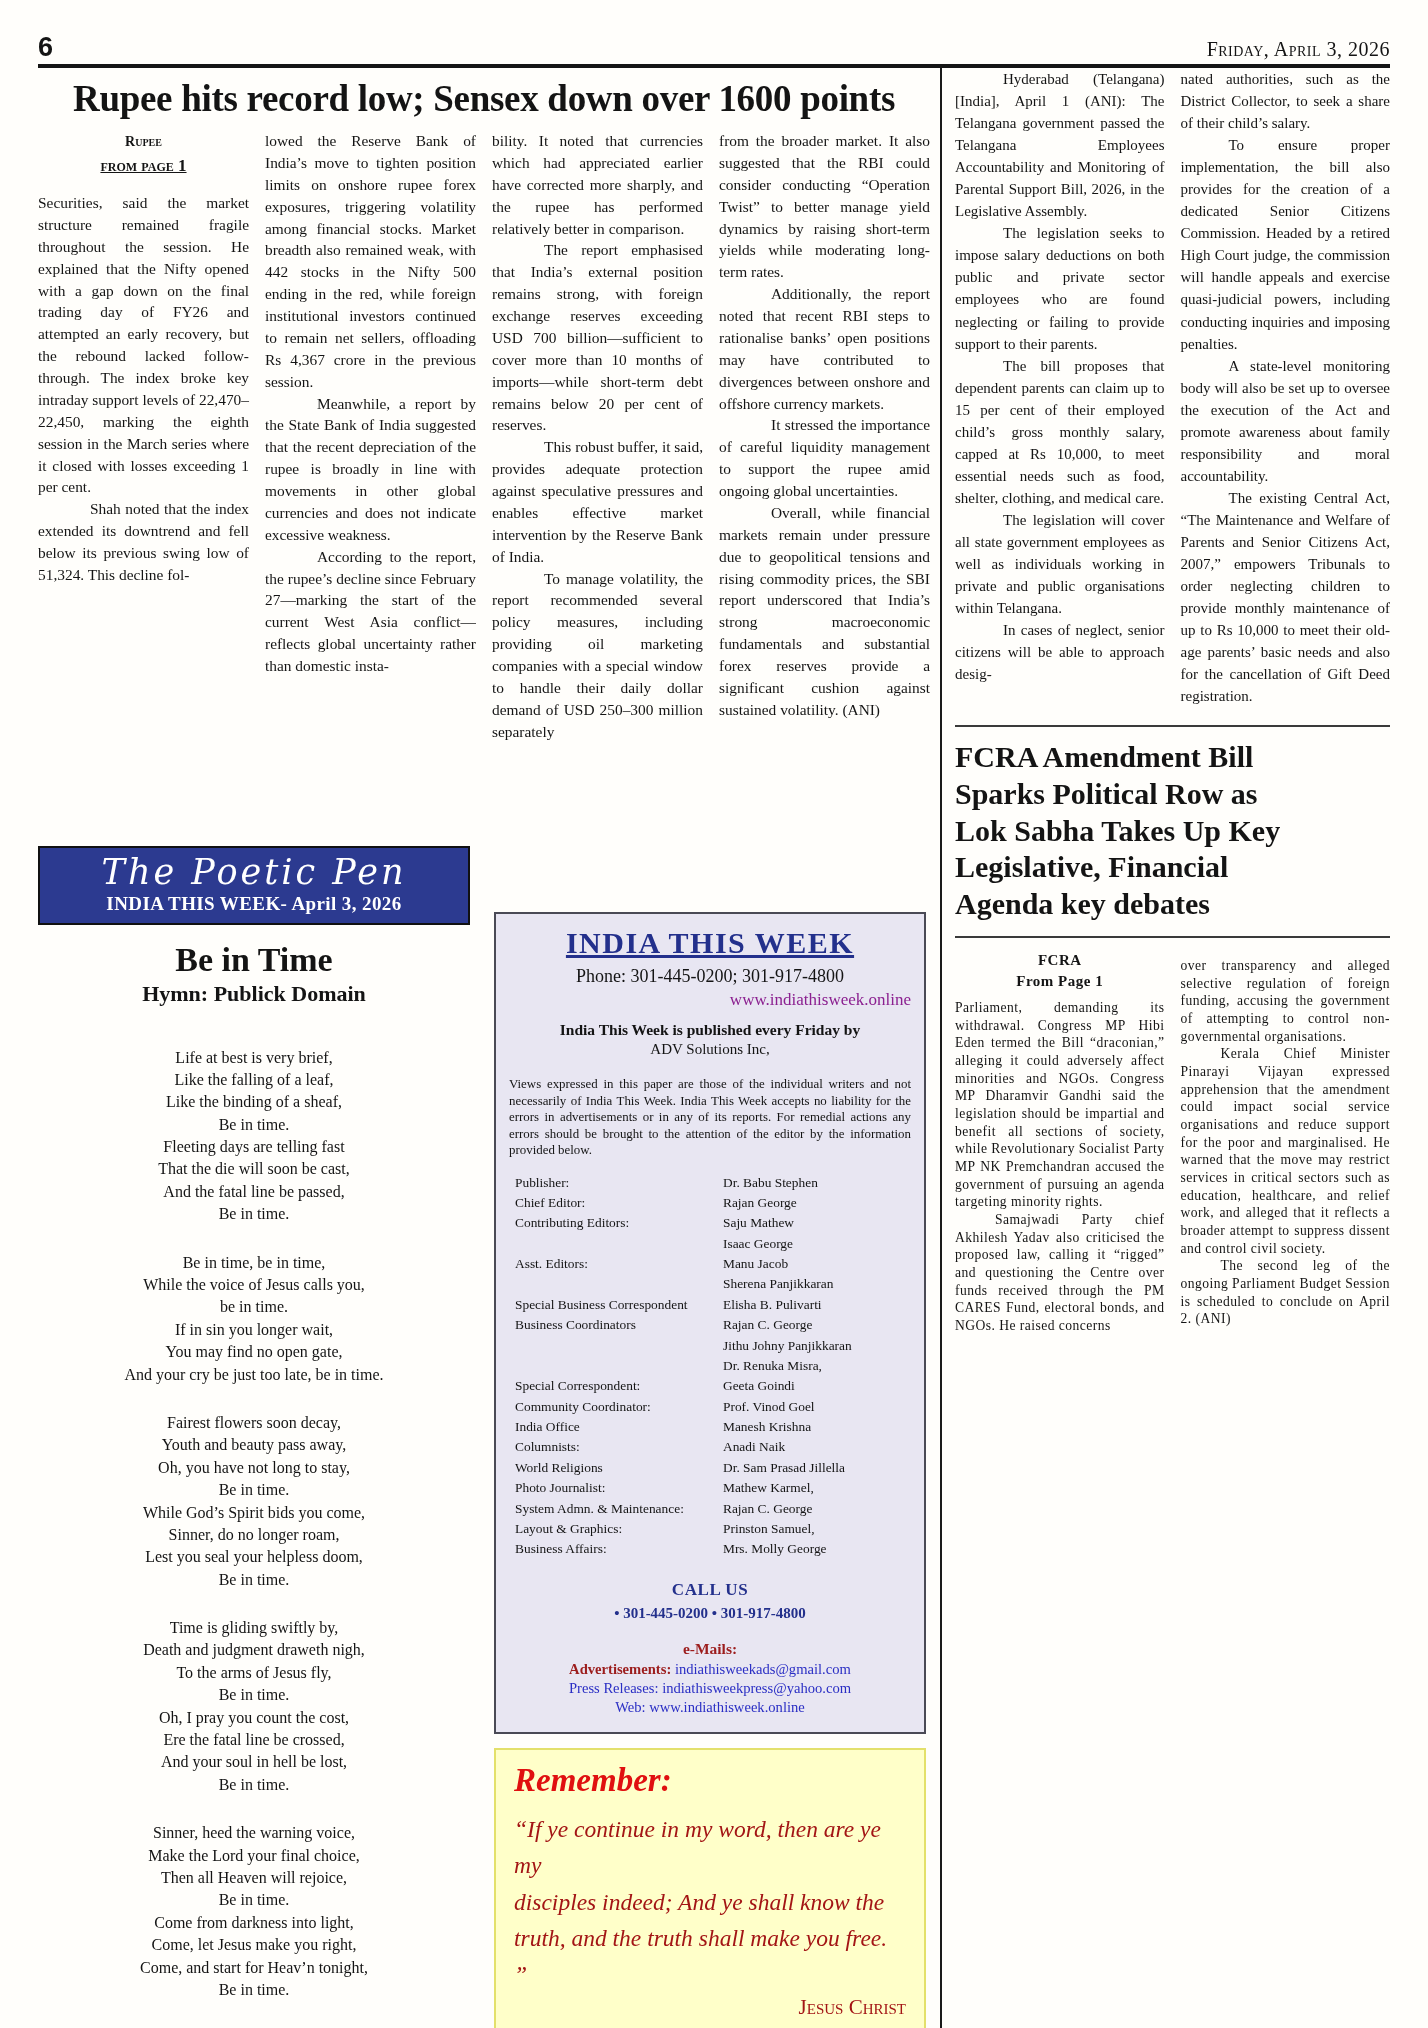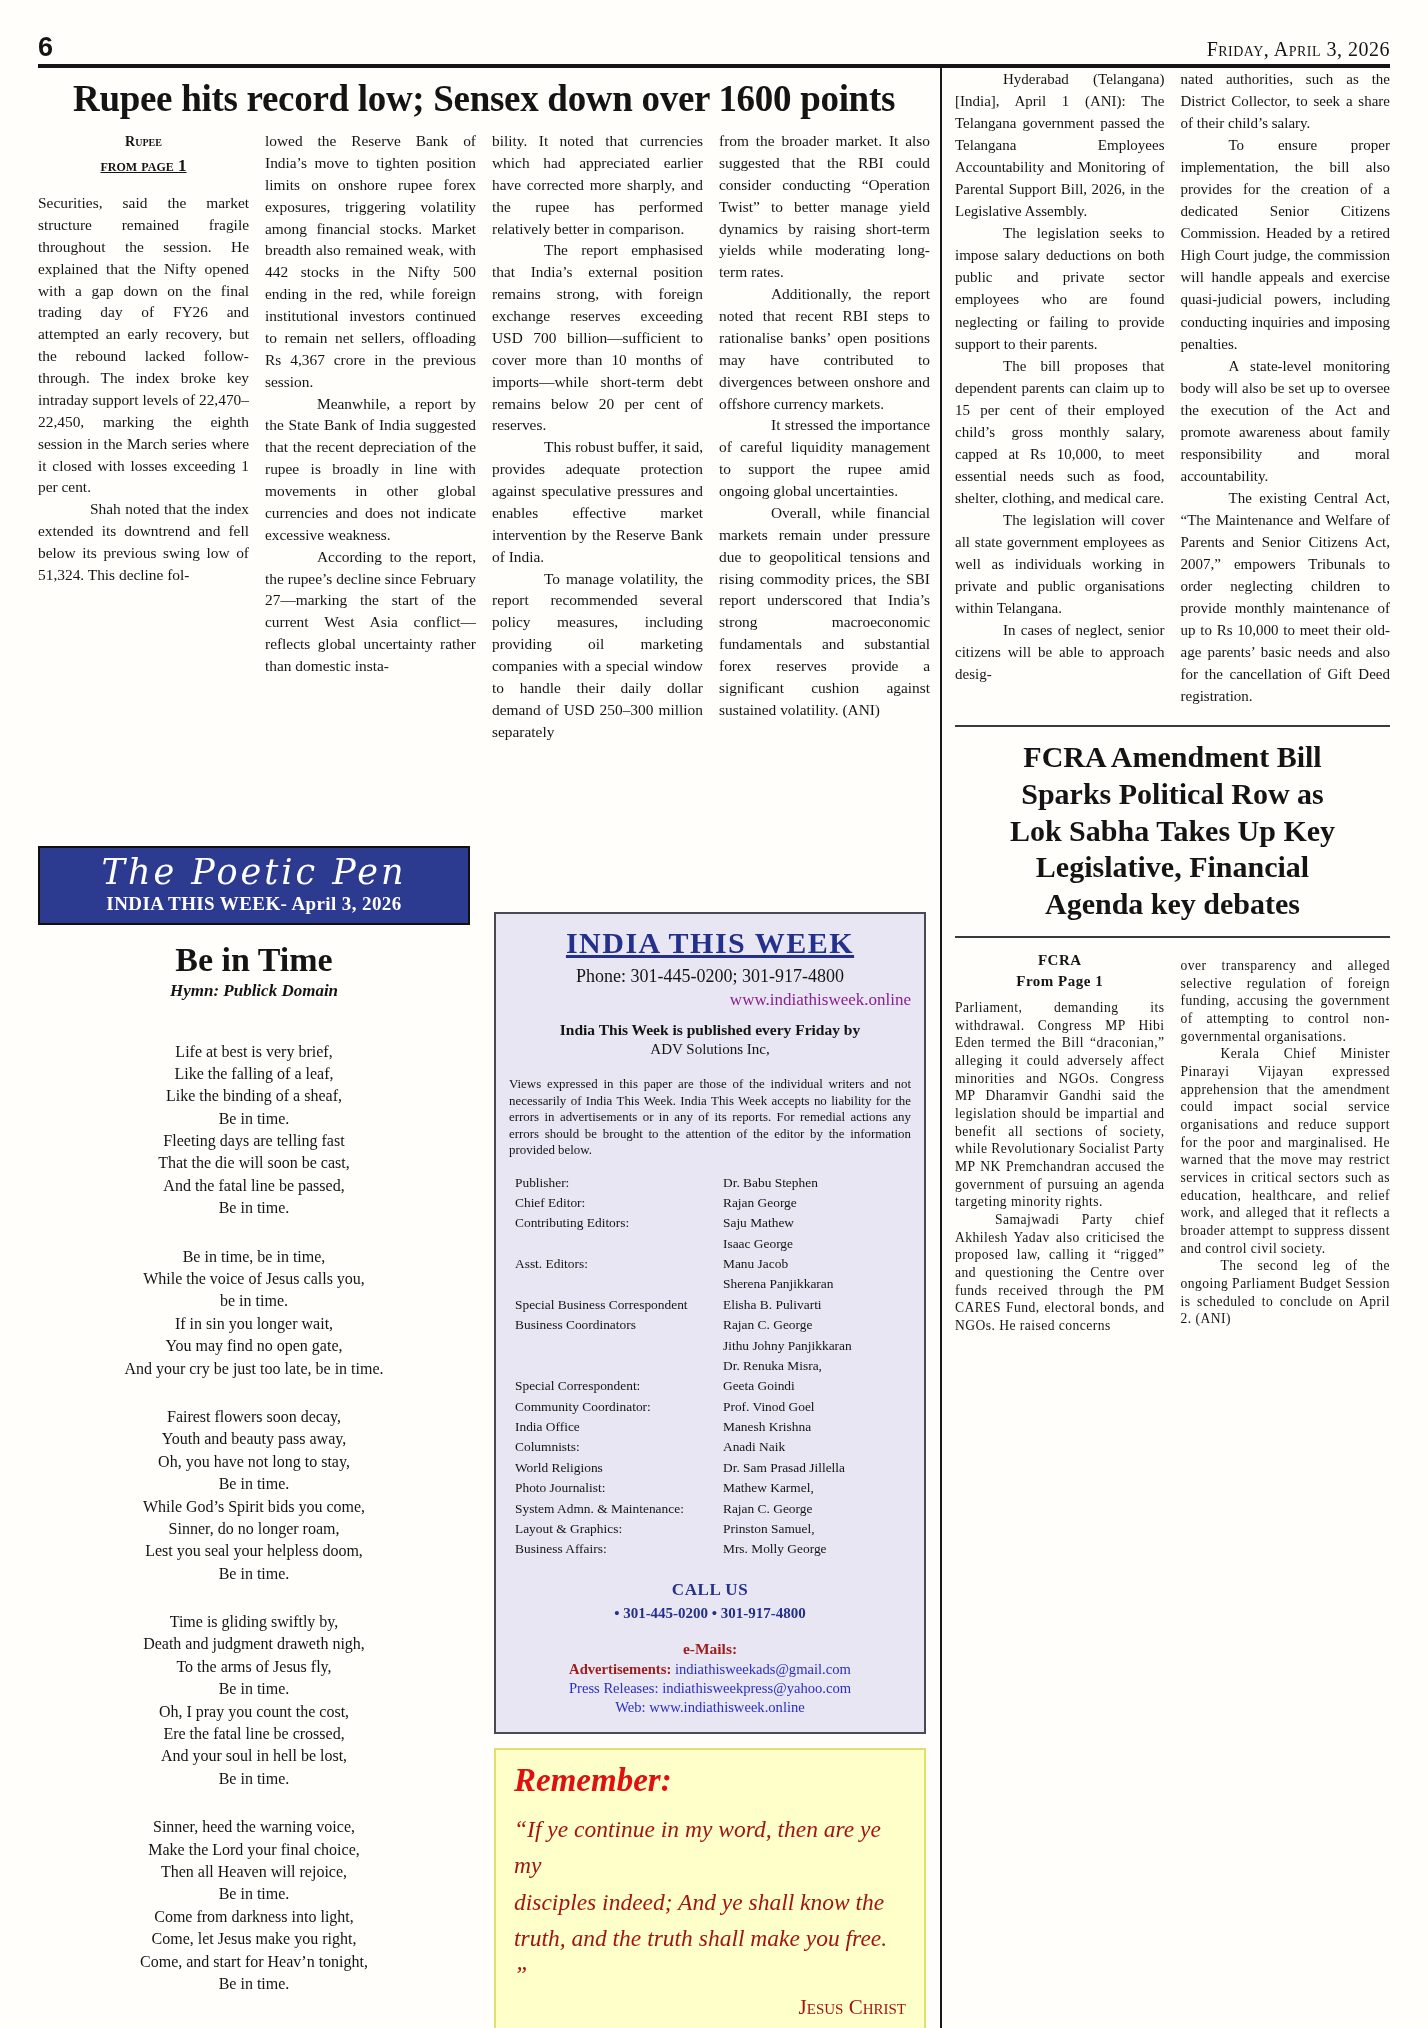--- a/index.html
+++ b/index.html
@@ -29,21 +29,21 @@
   
   .bottom-row { display:flex; gap:24px; margin-top:4px; }
   .poetic-col { width:432px; }
   .itw-col { width:432px; margin-top:66px; }
   .pen-banner { background:var(--banner_blue,#2c3a90); border:2px solid #111; color:#fff;
     text-align:center; padding:5px 4px 8px; }
   .pen-title { font-family:"DejaVu Serif", serif; font-style:italic; font-size:35px; letter-spacing:3px; line-height:1.1; }
   .pen-sub { font-weight:bold; font-size:19px; letter-spacing:.4px; margin-top:1px; }
   .poem { text-align:center; margin-top:16px; }
   .poem-title { font-size:34px; font-weight:bold; }
-  .poem-sub { font-size:17px; font-weight:bold; font-style:italic; margin:2px 0 40px; }
+  .poem-sub { font-size:22px; font-weight:bold; margin:2px 0 40px; }
   .stanza { white-space:pre-line; font-size:16px; line-height:1.40; margin-bottom:26px; }
   
   .itw-box { background:var(--masthead_bg,#e8e6f2); border:2px solid #4a4a55;
     padding:12px 13px 16px; text-align:center; }
   .itw-title { color:var(--navy,#23308c); font-size:30px; font-weight:bold; letter-spacing:1.5px;text-decoration:underline; }
   .itw-phone { font-size:18px; margin-top:6px; }
   .itw-web { color:var(--purple,#8b2090); font-size:17px; margin-top:3px;text-align:right; }
   .itw-pub1 { font-weight:bold; font-size:15.5px; margin-top:11px; }
   .itw-pub2 { font-size:15px; margin-top:2px; }
   .itw-disclaimer { text-align:justify; font-size:12.9px; line-height:1.28; margin-top:18px; }
@@ -64,21 +64,21 @@
   .remember-title { color:var(--remember_red,#e01010); font-size:33px; font-weight:bold; font-style:italic; }
   .remember-quote { color:var(--quote_red,#a31515); font-style:italic; font-size:23.5px; line-height:1.55; margin-top:12px; }
   .remember-attr { color:var(--quote_red,#a31515); text-align:right; font-size:21px; font-variant:small-caps; margin-top:2px; }
   
   .tel-headline { font-size:35px; font-weight:bold; text-align:center; line-height:1.17; margin:10px 0 18px; }
   .hline { display:block; }
   .tel-cols { display:flex; gap:16px; font-size:15px; line-height:1.47; text-align:justify; }
   .tcol { flex:1; }
   .tel-cols .para.ind { text-indent:48px; }
   .fcra-block { border-top:2px solid #3a3a3a; margin-top:18px; }
-  .fcra-headline { font-size:30px; font-weight:bold; text-align:center; line-height:1.22;
+  .fcra-headline { font-size:30px; font-weight:bold; line-height:1.22;
     padding:12px 0 14px; border-bottom:2px solid #3a3a3a; margin:0 0 12px; }
   .fcra-cols { display:flex; gap:16px; font-size:13.6px; line-height:1.30; letter-spacing:.45px; text-align:justify;align-items:center; }
   .fcol { flex:1; }
   .fcra-cols .para.ind { text-indent:40px; }
   .fcra-kicker { text-align:center; font-weight:bold; font-size:15px; line-height:1.35; margin-bottom:8px; letter-spacing:.5px; }
   .fcra-kicker span { display:block; }
 </style>
 </head>
 <body>
 

